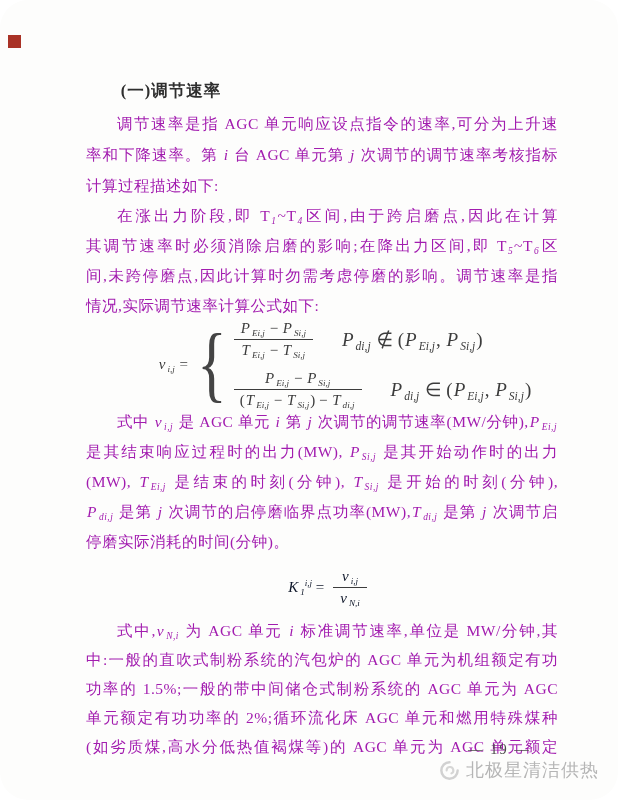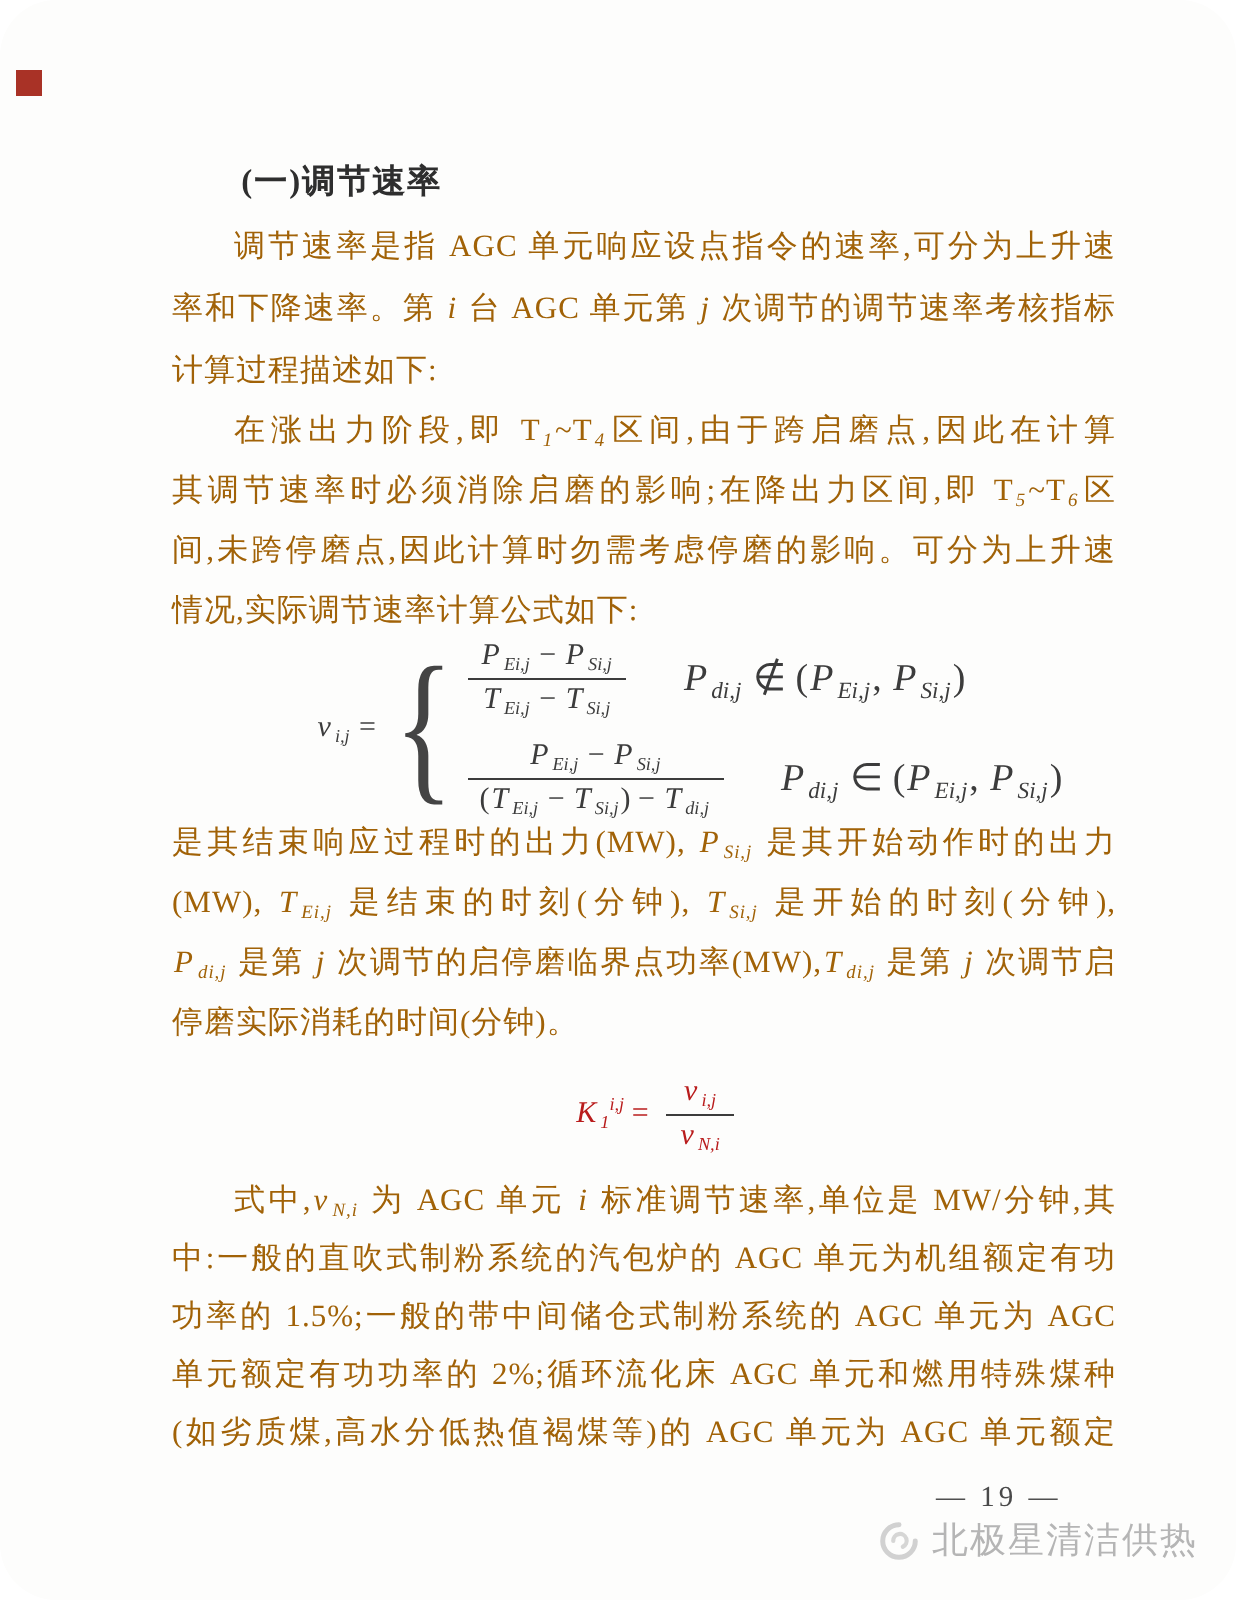--- a/index.html
+++ b/index.html
@@ -14,21 +14,21 @@
   }
   .content {
     position:absolute; left:86px; top:74px; width:472px;
   }
   .heading {
     font-size:16.5px; font-weight:700; color:#2e2e2e;
     text-indent:2.1em; height:34px; line-height:34px; letter-spacing:1px;
   }
   .para { width:100%; }
   .line {
-    font-size:15.5px; height:31px; line-height:31px; color:#a16207;
+    font-size:15.5px; height:31px; line-height:31px; color:#a21caf;
     white-space:nowrap; letter-spacing:0.5px;
   }
   .p2 .line, .p3 .line { height:30px; line-height:30px; }
   .p4 .line { height:29px; line-height:29px; }
   .line.just { white-space:normal; text-align:justify; text-align-last:justify; overflow:hidden; }
   .line.indent { text-indent:2em; }
   i { font-family:"Liberation Serif", serif; font-style:italic; padding:0 1px; }
   sub, sup { font-family:"Liberation Serif", serif; font-style:italic; font-size:61%; line-height:0; }
   sub { vertical-align:-0.35em; margin-left:1px; margin-right:1px; }
   sup { vertical-align:0.55em; margin-left:-1px; }
@@ -43,21 +43,21 @@
     transform:scaleY(1.35); margin:0 7px 0 9px; line-height:86px;
   }
   .cases { display:flex; flex-direction:column; gap:11px; }
   .case { display:flex; align-items:center; gap:28px; }
   .frac { display:inline-flex; flex-direction:column; text-align:center; vertical-align:middle; }
   .frac .num { padding:0 6px 2px; border-bottom:1px solid #3c3c3c;text-align:center; }
   .frac .den { padding:2px 6px 0; }
   .cond { font-size:19px; }
   .formula2 {
     display:flex; align-items:center; justify-content:center; gap:9px;
-    height:56px; margin:2px 0 1px 10px; font-size:15px; color:#b91c1c;
+    height:56px; margin:2px 0 1px 10px; font-size:15px; color:#0f172a;
     font-family:"Liberation Serif", serif;
   }
   
   .pagenum {
     position:absolute; top:741px; left:468px; font-size:14.5px;
     color:#4a4a4a; letter-spacing:2px;
   }
   .watermark {
     position:absolute; top:758px; left:438px;
     display:flex; align-items:center; gap:5px;
@@ -79,21 +79,21 @@
 
     <div class="para p1">
       <div class="line indent just">调节速率是指 AGC 单元响应设点指令的速率,可分为上升速</div>
       <div class="line just">率和下降速率。第 <i>i</i> 台 AGC 单元第 <i>j</i> 次调节的调节速率考核指标</div>
       <div class="line">计算过程描述如下:</div>
     </div>
 
     <div class="para p2">
       <div class="line indent just">在涨出力阶段,即 T<sub>1</sub>~T<sub>4</sub>区间,由于跨启磨点,因此在计算</div>
       <div class="line just">其调节速率时必须消除启磨的影响;在降出力区间,即 T<sub>5</sub>~T<sub>6</sub>区</div>
-      <div class="line just">间,未跨停磨点,因此计算时勿需考虑停磨的影响。可分为上升速</div>
+      <div class="line just">间,未跨停磨点,因此计算时勿需考虑停磨的影响。调节速率是指</div>
       <div class="line">情况,实际调节速率计算公式如下:</div>
     </div>
 
     <div class="formula1">
       <span class="lhs"><i>v</i><sub>i,j</sub> =</span>
       <span class="brace">{</span>
       <div class="cases">
         <div class="case">
           <span class="frac">
             <span class="num"><i>P</i><sub>Ei,j</sub> − <i>P</i><sub>Si,j</sub></span>
@@ -105,20 +105,21 @@
           <span class="frac">
             <span class="num"><i>P</i><sub>Ei,j</sub> − <i>P</i><sub>Si,j</sub></span>
             <span class="den">(<i>T</i><sub>Ei,j</sub> − <i>T</i><sub>Si,j</sub>) − <i>T</i><sub>di,j</sub></span>
           </span>
           <span class="cond"><i>P</i><sub>di,j</sub> ∈ (<i>P</i><sub>Ei,j</sub>, <i>P</i><sub>Si,j</sub>)</span>
         </div>
       </div>
     </div>
 
     <div class="para p3">
+      <div class="line indent just">式中 <i>v</i><sub>i,j</sub> 是 AGC 单元 <i>i</i> 第 <i>j</i> 次调节的调节速率(MW/分钟),<i>P</i><sub>Ei,j</sub></div>
       <div class="line just">是其结束响应过程时的出力(MW), <i>P</i><sub>Si,j</sub> 是其开始动作时的出力</div>
       <div class="line just">(MW), <i>T</i><sub>Ei,j</sub> 是结束的时刻(分钟), <i>T</i><sub>Si,j</sub> 是开始的时刻(分钟),</div>
       <div class="line just"><i>P</i><sub>di,j</sub> 是第 <i>j</i> 次调节的启停磨临界点功率(MW),<i>T</i><sub>di,j</sub> 是第 <i>j</i> 次调节启</div>
       <div class="line">停磨实际消耗的时间(分钟)。</div>
     </div>
 
     <div class="formula2">
       <span class="lhs"><i>K</i><sub>1</sub><sup>i,j</sup> =</span>
       <span class="frac">
         <span class="num"><i>v</i><sub>i,j</sub></span>

